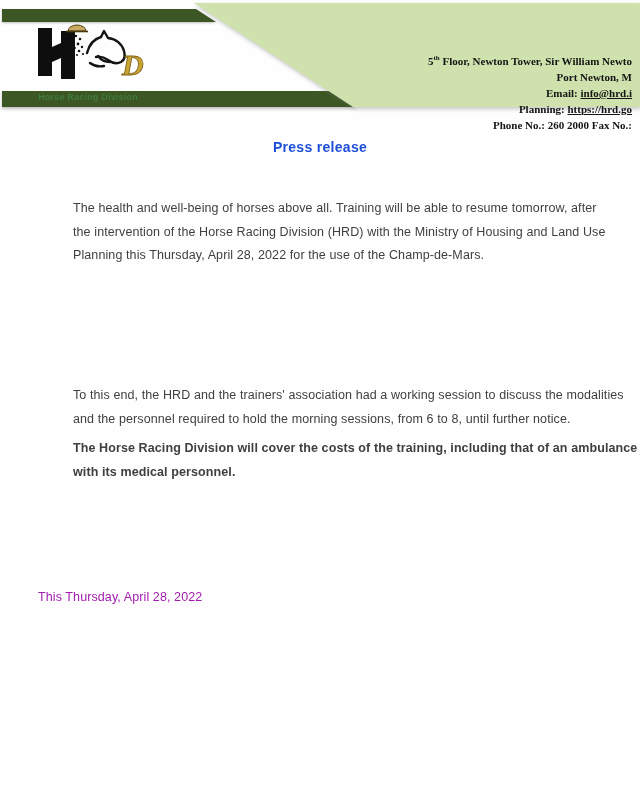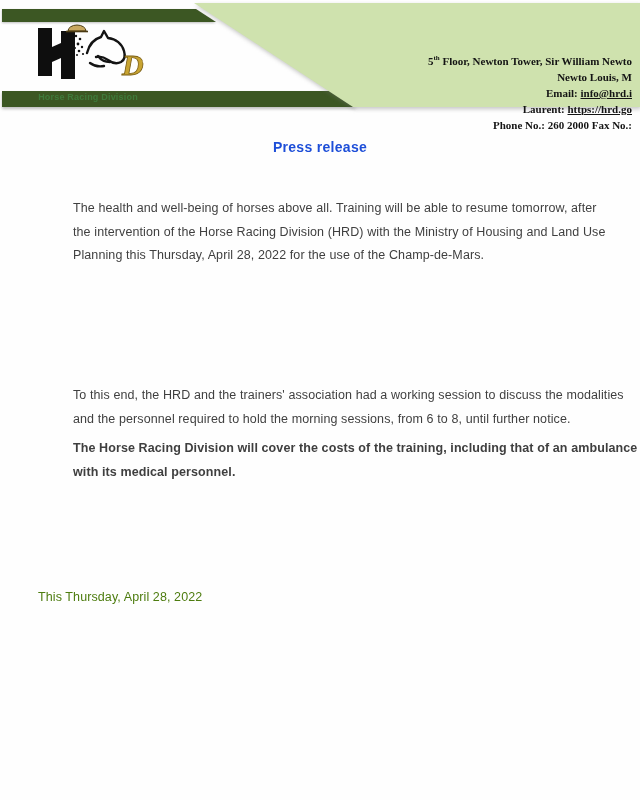--- a/index.html
+++ b/index.html
@@ -31,43 +31,43 @@
   .logo-caption{margin-top:11px;text-align:center;font-size:9px;font-weight:bold;
                 color:#3f7a3a;letter-spacing:.2px;white-space:nowrap;}
 
   
   .doc-title{position:absolute;left:0;top:139px;width:640px;text-align:center;
              font-size:14px;font-weight:bold;color:#1d4ed8;letter-spacing:.3px;}
   .para{position:absolute;left:38px;width:575px;font-size:12.5px;line-height:23.5px;
         color:#3f3f3f;white-space:pre;letter-spacing:.1px;margin-left:35px;}
   .p1{top:197px;} .p2{top:289px;} .p3{top:384px;} .p4{top:437px;font-weight:bold;} .p5{top:514px;}
   .date-line{position:absolute;left:38px;top:586px;font-size:12.5px;line-height:23.5px;
-             color:#4d7c0f;letter-spacing:.1px;}
+             color:#a21caf;letter-spacing:.1px;}
 </style>
 </head>
 <body>
 
 <div class="page">
 
   <div>
     <div class="shape-wrap wrap-top">
       <div class="sh top-bar"></div>
     </div>
     <div class="shape-wrap wrap-bot">
       <div class="sh bottom-bar"></div>
     </div>
     <div class="shape-wrap wrap-rib">
       <div class="sh ribbon"></div>
     </div>
 
     <div class="contact">
       <div class="ln"><span>5</span><sup>th</sup><span> Floor, Newton Tower, Sir William Newto</span></div>
-      <div class="ln">Newto Louis, M</div>
+      <div class="ln">Port Newton, M</div>
       <div class="ln"><span>Email: </span><a href="#">info@hrd.i</a></div>
-      <div class="ln"><span>Laurent: </span><a href="#">https://hrd.go</a></div>
+      <div class="ln"><span>Planning: </span><a href="#">https://hrd.go</a></div>
       <div class="ln">Phone No.: 260 2000 Fax No.:</div>
     </div>
 
     <div class="logo">
       <svg width="116" height="58" viewBox="0 0 116 58">
 
         <g>
           <path d="M8 5 h14 v19 l9 -4 v-12 h14 v48 h-14 v-21 l-9 4 v14 h-14 z" fill="#0e0e0e"></path>
         </g>
 

